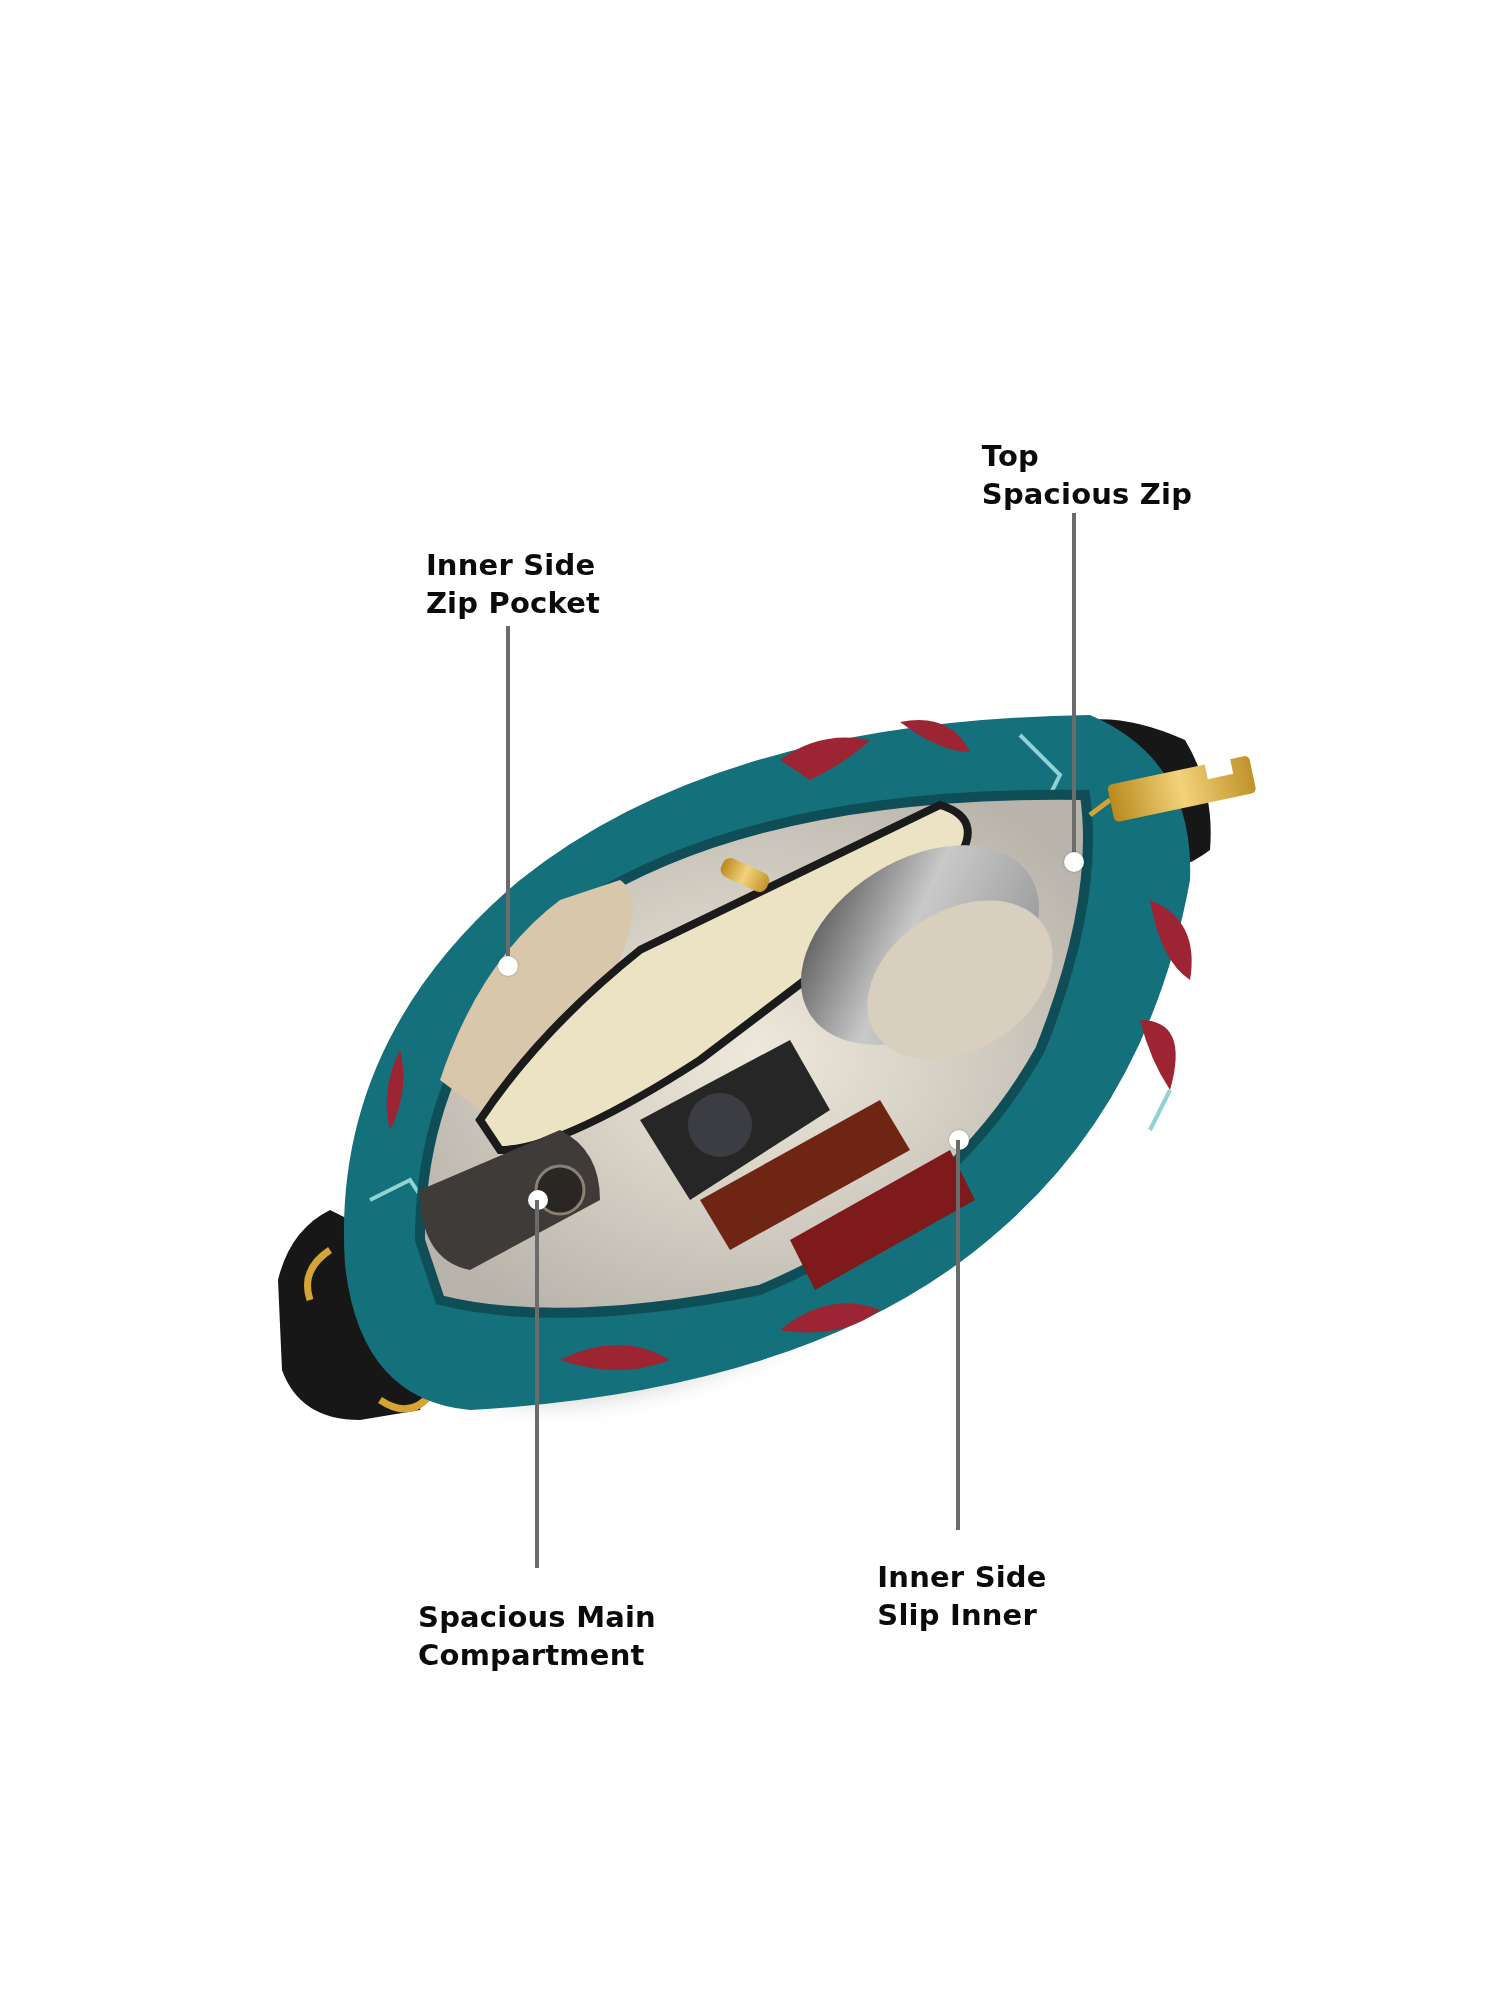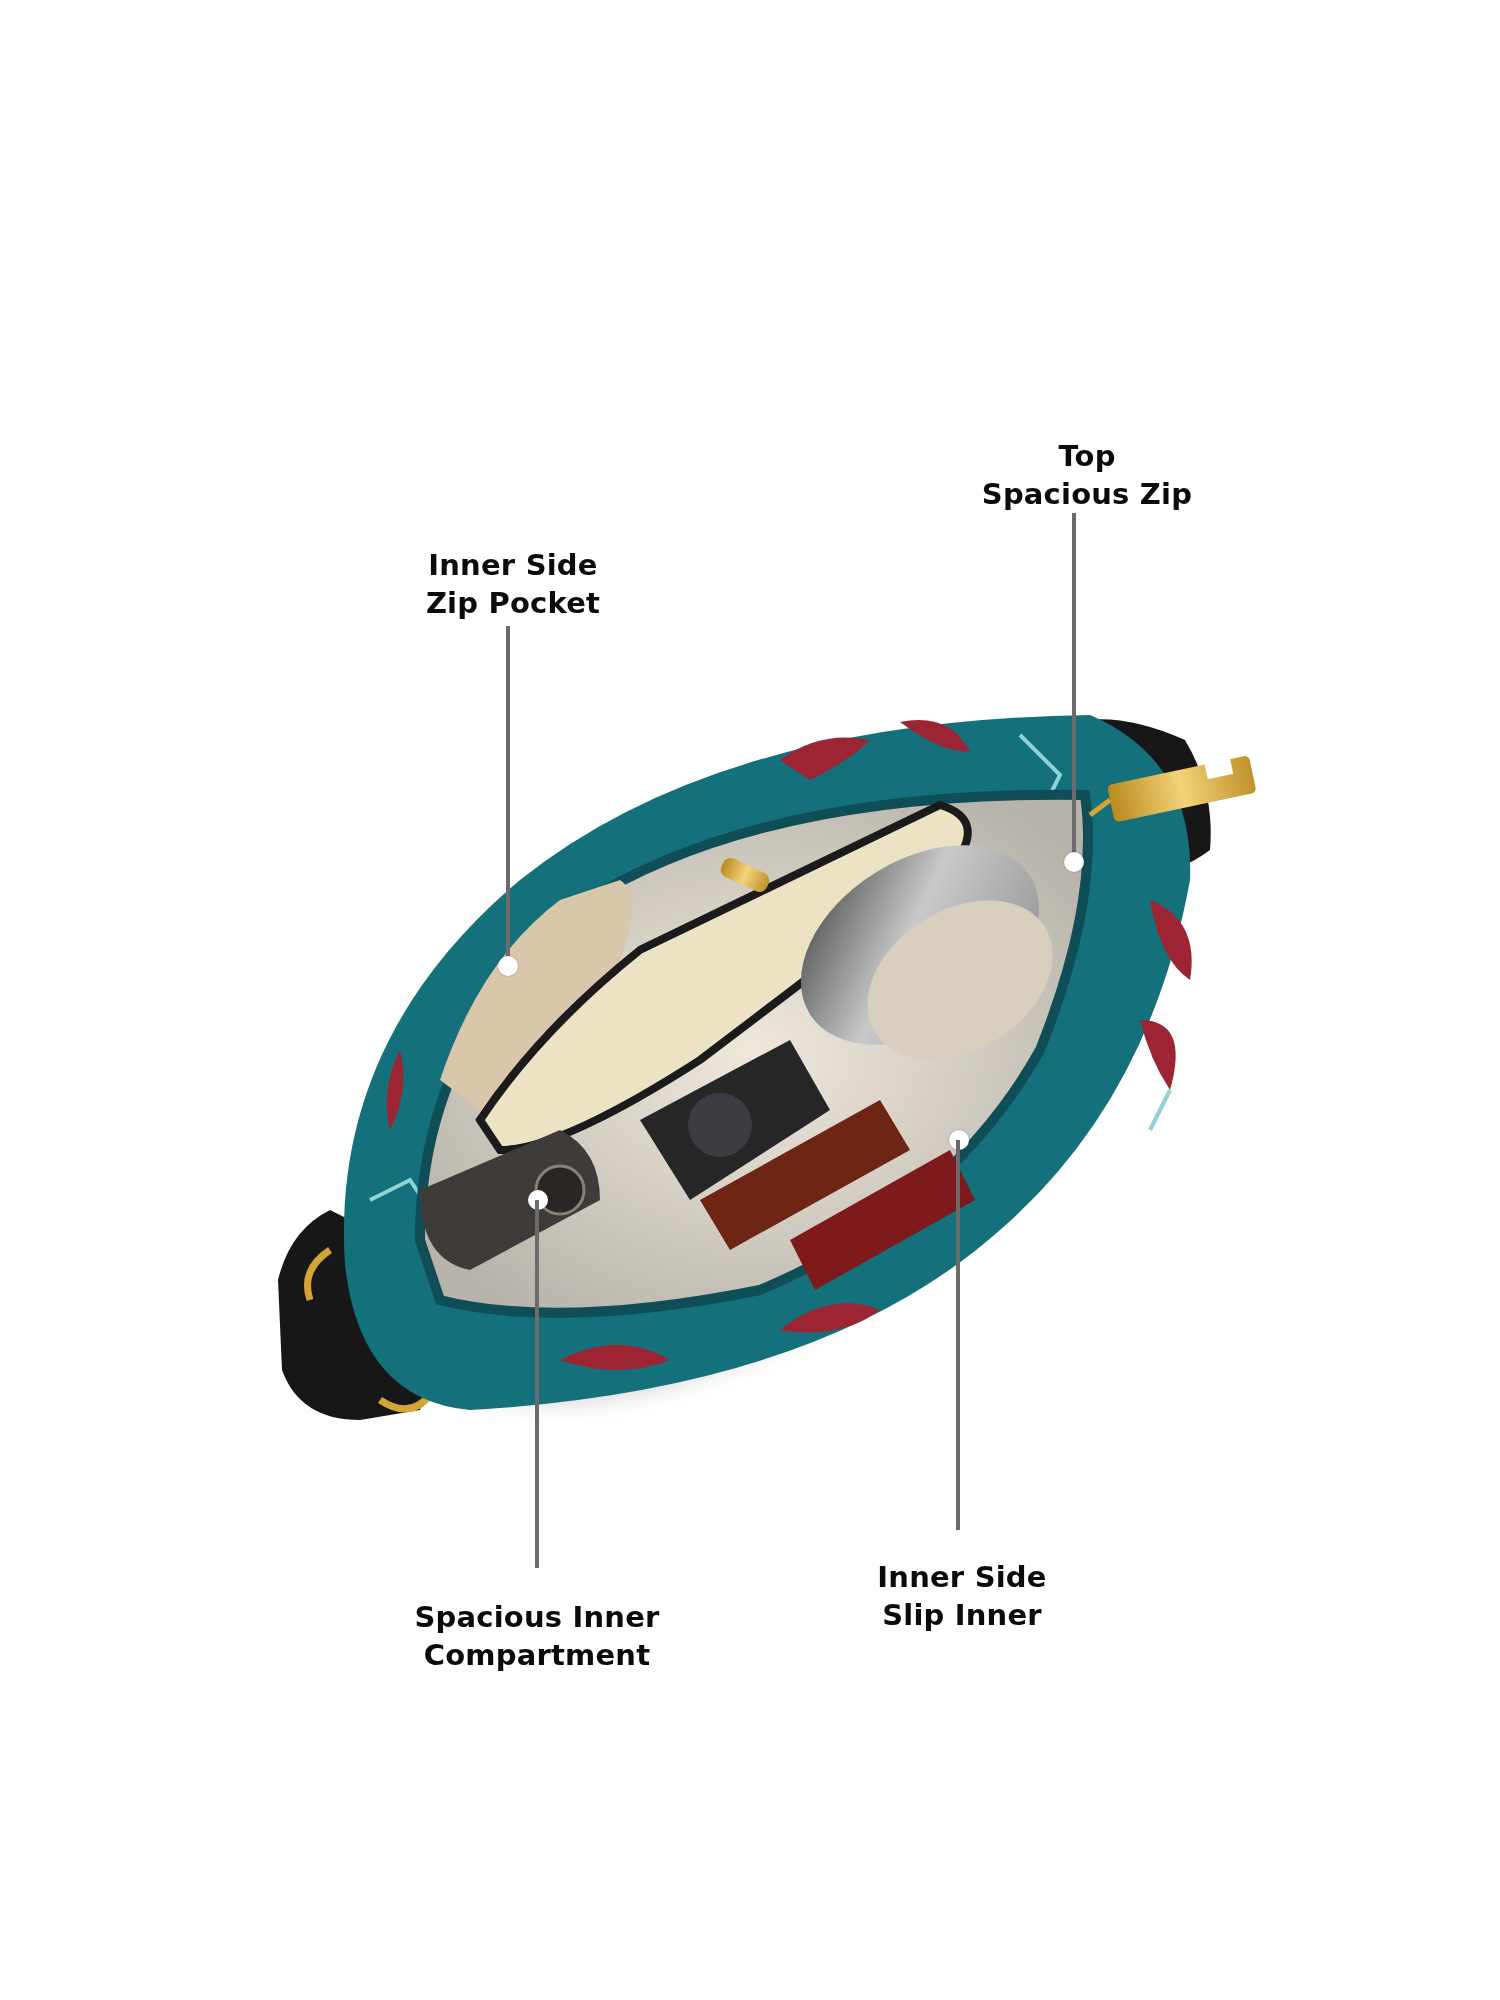--- a/index.html
+++ b/index.html
@@ -1,17 +1,17 @@
 <!DOCTYPE html>
 <html><head>
 <meta charset="utf-8">
 <style>
   html, body { margin:0; padding:0; background:#ffffff; }
   body { width:1500px; height:2000px; position:relative; overflow:hidden; font-family:"DejaVu Sans", sans-serif; }
-  .label { position:absolute; text-align:center; font-weight:bold; color:#0b0b0b; font-size:29px; line-height:38px; letter-spacing:0.2px; transform:translateX(-50%); white-space:nowrap; }
+  .label { position:absolute; text-align:left; font-weight:bold; color:#0b0b0b; font-size:29px; line-height:38px; letter-spacing:0.2px; transform:translateX(-50%); white-space:nowrap; }
   .leader { position:absolute; width:4px; background:#6b6b6b; }
   .dot { position:absolute; width:20px; height:20px; border-radius:50%; background:#ffffff; box-shadow:0 0 2px rgba(0,0,0,0.35); transform:translate(-50%,-50%); }
   .bag { position:absolute; left:0; top:0; }
 </style>
 </head>
 <body>
 
 <svg class="bag" width="1500" height="2000" viewBox="0 0 1500 2000">
   <defs>
     <radialGradient id="lining" cx="50%" cy="50%" r="60%">
@@ -97,21 +97,21 @@
 <div class="label" style="left:1087px; top:437px;">
   <div>Top</div>
   <div>Spacious Zip</div>
 </div>
 <div class="leader" style="left:1072px; top:513px; height:349px;"></div>
 <div class="dot" style="left:1074px; top:862px;"></div>
 
 <div class="dot" style="left:538px; top:1200px;"></div>
 <div class="leader" style="left:535px; top:1200px; height:368px;"></div>
 <div class="label" style="left:537px; top:1598px;">
-  <div>Spacious Inner</div>
+  <div>Spacious Main</div>
   <div>Compartment</div>
 </div>
 
 <div class="dot" style="left:959px; top:1140px;"></div>
 <div class="leader" style="left:956px; top:1140px; height:390px;"></div>
 <div class="label" style="left:962px; top:1558px;">
   <div>Inner Side</div>
   <div>Slip Inner</div>
 </div>
 

